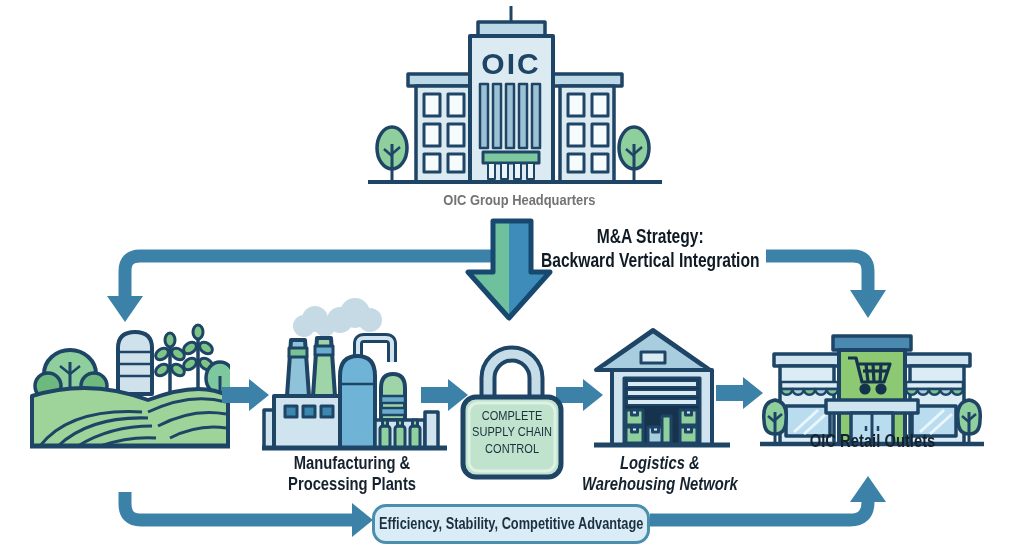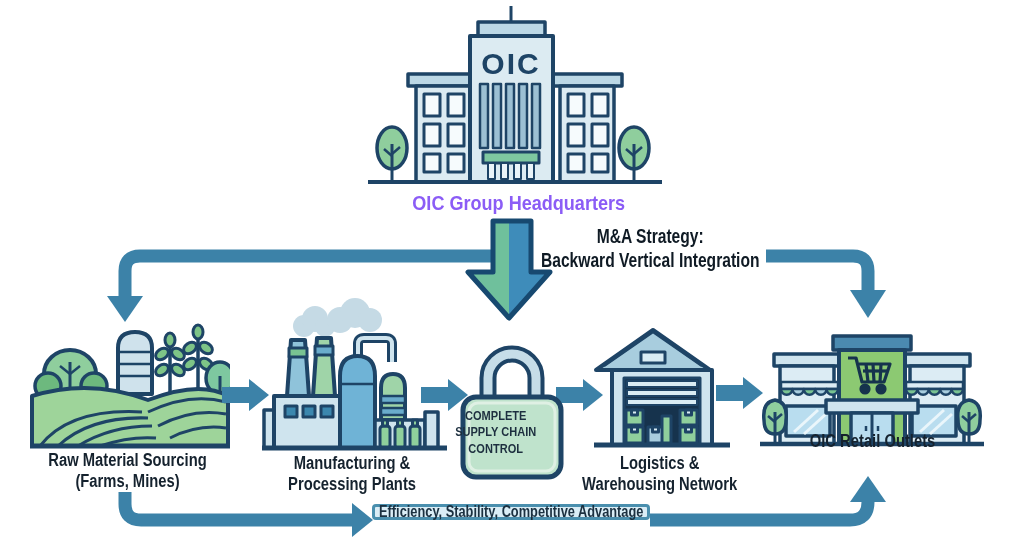--- a/index.html
+++ b/index.html
@@ -2,30 +2,30 @@
 <html><head>
 <meta charset="utf-8">
 <style>
   html,body{margin:0;padding:0;background:#ffffff;}
   #canvas{position:relative;width:1024px;height:559px;background:#ffffff;overflow:hidden;
           font-family:"Liberation Sans",sans-serif;}
   .abs{position:absolute;}
   .lbl{position:absolute;text-align:center;font-weight:bold;color:#15222e;
        font-size:18px;line-height:1.18;z-index:3;}
   .lbl .inner{display:inline-block;white-space:pre-line;transform:scaleX(0.82);transform-origin:50% 50%;}
-  .hq-lbl{font-size:21px;color:#8b5cf6;text-decoration:underline;}
+  .hq-lbl{font-size:15px;color:#737373;text-decoration:underline;}
   .hq-lbl .inner{transform:scaleX(0.86);}
   .headline{position:absolute;left:541px;top:224px;font-weight:bold;color:#0f1a24;
             font-size:20px;line-height:1.22;z-index:3;text-align:center;}
   .headline .inner{display:inline-block;white-space:pre-line;transform:scaleX(0.78);transform-origin:0 50%;}
-  .lock-text{position:absolute;left:440px;top:408px;width:112px;text-align:center;z-index:4;
-             font-weight:bold;font-size:13px;line-height:1.25;color:#1d2f3f;}
+  .lock-text{position:absolute;left:456px;top:408px;width:112px;text-align:center;z-index:4;
+             font-weight:normal;font-size:13px;line-height:1.25;color:#1d2f3f;}
   .lock-text .inner{display:inline-block;white-space:pre-line;transform:scaleX(0.85);transform-origin:50% 50%;}
-  .outcome-box{position:absolute;left:372px;top:504px;width:278px;height:16px;z-index:3;
-               background:#daedf6;border:3px solid #4a8fae;border-radius:4px;box-sizing:border-box;
+  .outcome-box{position:absolute;left:372px;top:504px;width:278px;height:40px;z-index:3;
+               background:#daedf6;border:3px solid #4a8fae;border-radius:14px;box-sizing:border-box;
                display:flex;align-items:center;justify-content:center;}
   .outcome-box .inner{display:inline-block;white-space:nowrap;font-weight:bold;font-size:16px;
                color:#1b3040;transform:scaleX(0.80);transform-origin:50% 50%;}
   svg{display:block;}
 </style>
 </head>
 <body>
 
 <div id="canvas">
 
@@ -342,29 +342,25 @@
       <g>
         <path d="M 198 96 Q 196 78 209 76 Q 222 78 220 96 Q 220 110 209 110 Q 198 110 198 96 Z" fill="#8fce9d" stroke-width="3.5"></path>
         <line x1="209" y1="88" x2="209" y2="120" stroke-width="3"></line>
         <line x1="209" y1="98" x2="202" y2="92" stroke-width="2.5"></line>
           <line x1="209" y1="96" x2="216" y2="90" stroke-width="2.5"></line>
       </g>
       <line x1="0" y1="120" x2="224" y2="120" stroke-width="4.5"></line>
     </g>
   </svg>
 
-  <div class="lbl" style="left:18px;top:450px;width:220px;">
-    <span class="inner">Raw Material Sourcing
-(Farms, Mines)</span>
-  </div>
   <div class="lbl" style="left:242px;top:453px;width:220px;text-align:center;">
     <span class="inner">Manufacturing &amp;
 Processing Plants</span>
   </div>
-  <div class="lbl" style="left:550px;top:453px;width:220px;">
+  <div class="lbl" style="left:550px;top:453px;width:220px;font-style:italic;">
     <span class="inner">Logistics &amp;
 Warehousing Network</span>
   </div>
   <div class="lbl" style="left:763px;top:431px;width:220px;">
     <span class="inner">OIC Retail Outlets</span>
   </div>
 
   <div class="outcome-box">
     <span class="inner">Efficiency, Stability, Competitive Advantage</span>
   </div>

